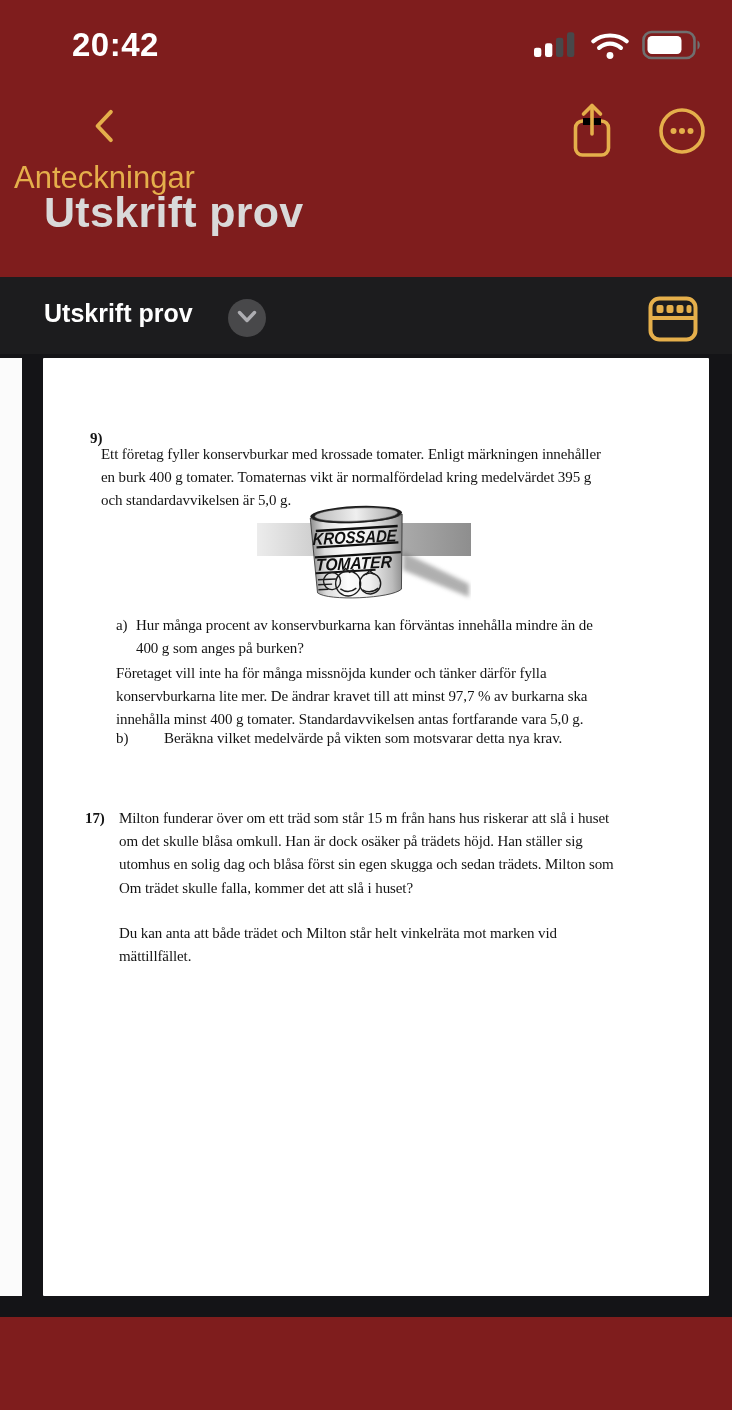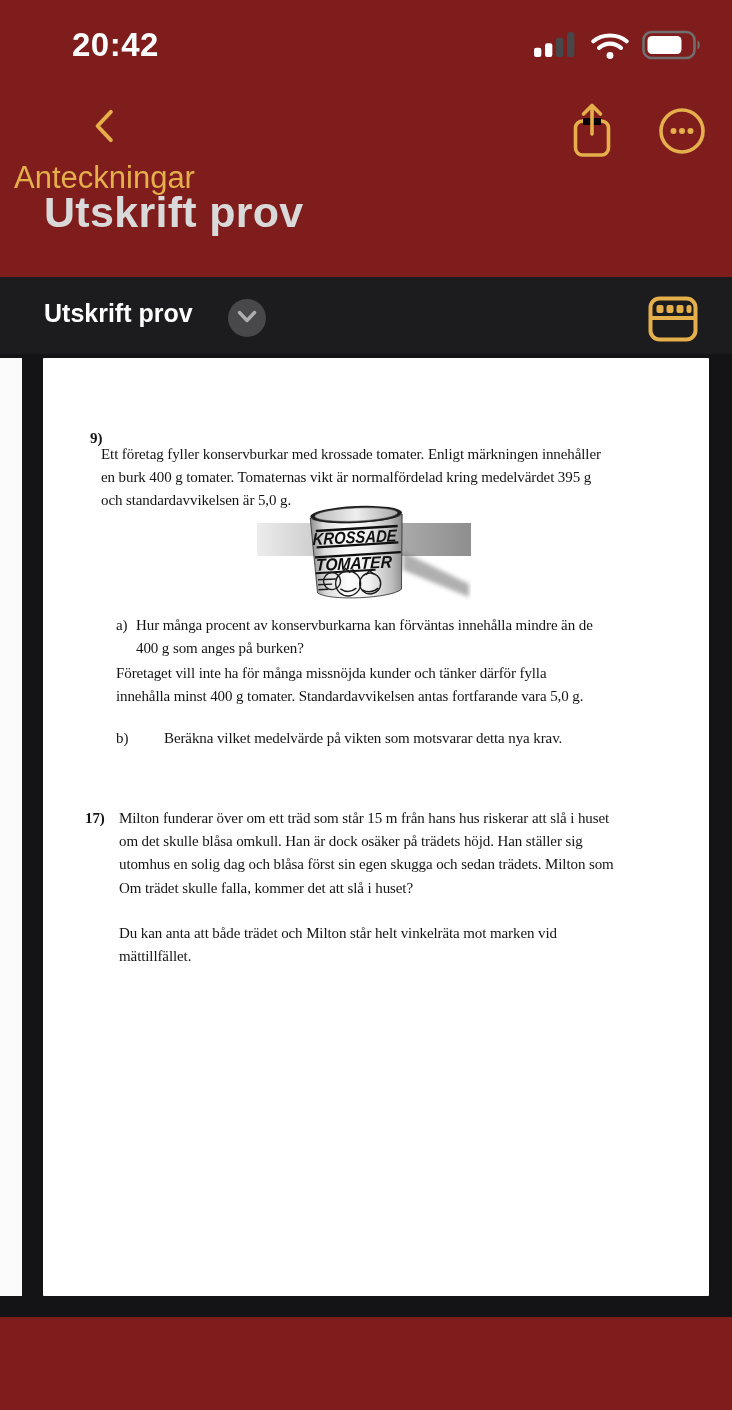--- a/index.html
+++ b/index.html
@@ -192,20 +192,21 @@
       </div>
 
       <span class="abs sub-label" style="left:73px;top:256px;">a)</span>
       <div class="abs" style="left:93px;top:256px;">
         <div class="doc-line">Hur många procent av konservburkarna kan förväntas innehålla mindre än de</div>
         <div class="doc-line">400 g som anges på burken?</div>
       </div>
 
       <div class="abs" style="left:73px;top:304px;">
         <div class="doc-line">Företaget vill inte ha för många missnöjda kunder och tänker därför fylla</div>
+        <div class="doc-line">konservburkarna lite mer. De ändrar kravet till att minst 97,7 % av burkarna ska</div>
         <div class="doc-line">innehålla minst 400 g tomater. Standardavvikelsen antas fortfarande vara 5,0 g.</div>
       </div>
 
       <span class="abs sub-label" style="left:73px;top:369px;">b)</span>
       <div class="abs" style="left:93px;top:369px;margin-left:28px;">
         <div class="doc-line">Beräkna vilket medelvärde på vikten som motsvarar detta nya krav.</div>
       </div>
 
       <span class="abs prob-num" style="left:42px;top:449px;">17)</span>
       <div class="abs" style="left:76px;top:449px;">

